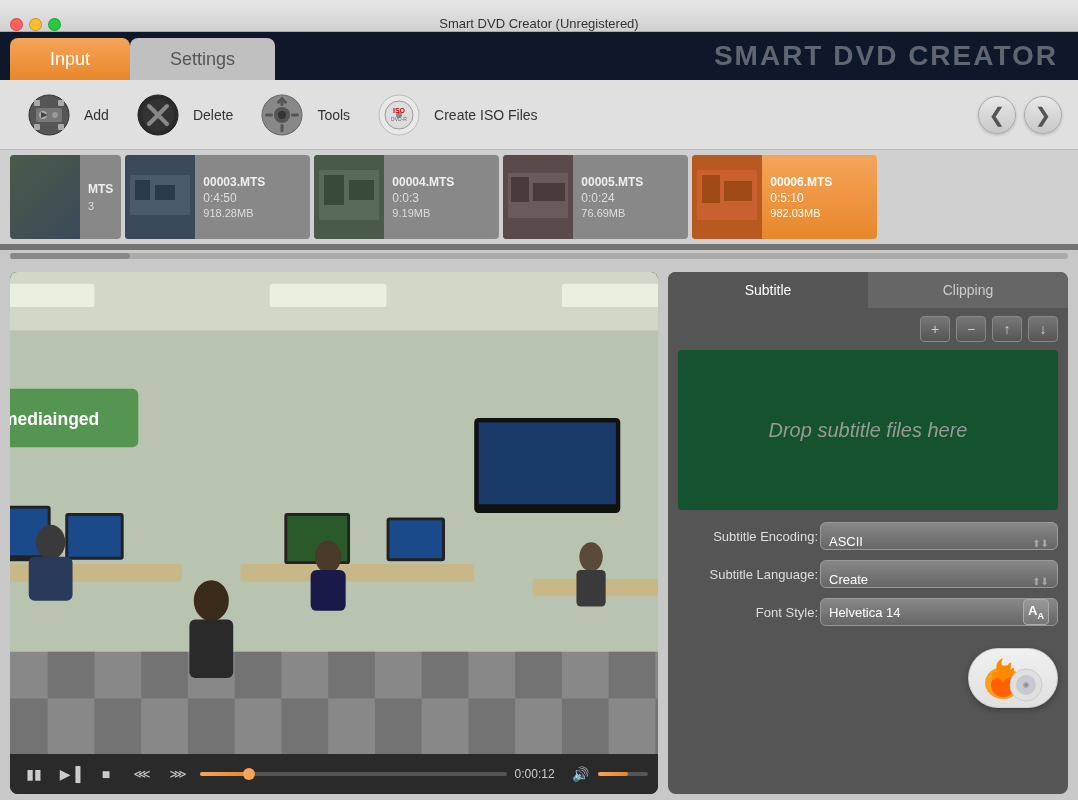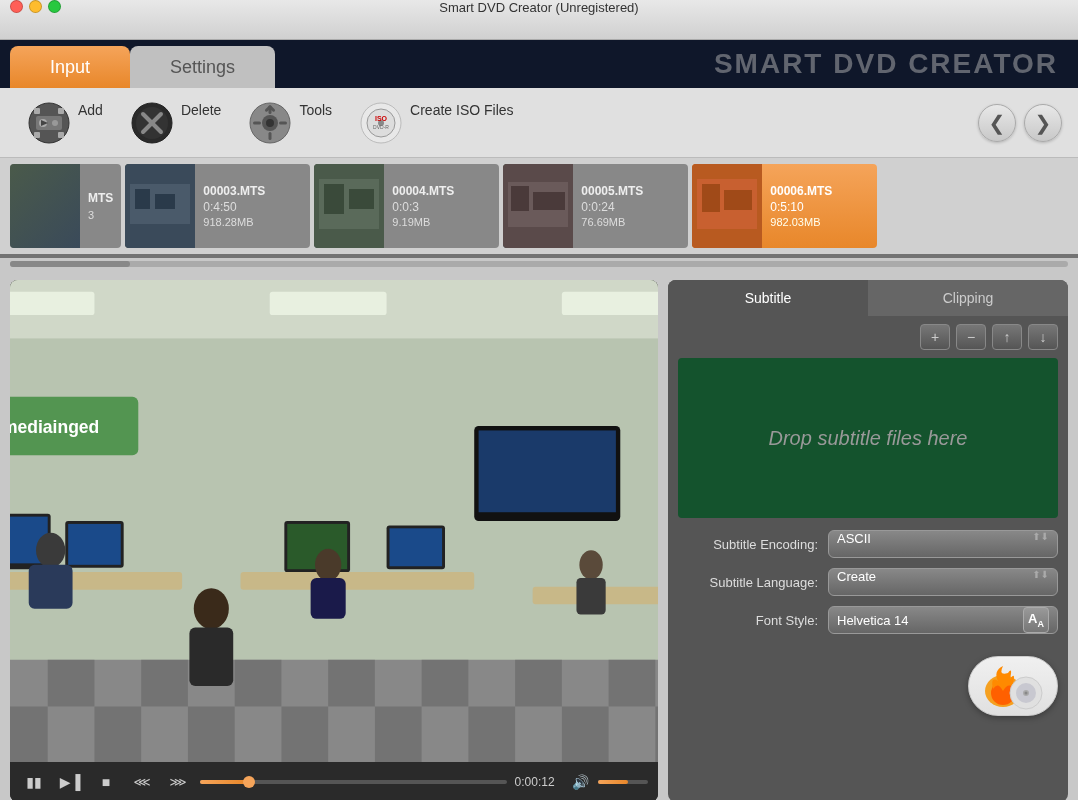--- a/index.html
+++ b/index.html
@@ -6,24 +6,24 @@
     body {
       width: 1078px;
       height: 800px;
       background: #c8c8c8;
       font-family: -apple-system, 'Helvetica Neue', Arial, sans-serif;
       overflow: hidden;
     }
 
     
     .title-bar {
-      height: 40px;
+      height: 32px;
       background: linear-gradient(to bottom, #e8e8e8, #d0d0d0);
       display: flex;
-      align-items: flex-start;
+      align-items: flex-end;
       justify-content: center;
       position: relative;
       border-bottom: 1px solid #aaa;
     }
     .title-bar-title {
       font-size: 13px;
       color: #333;
       font-weight: 500;
     }
     .window-controls {
@@ -95,21 +95,22 @@
       background: #e0e0e0;
       height: 70px;
       display: flex;
       align-items: center;
       padding: 0 16px;
       gap: 4px;
       border-bottom: 1px solid #bbb;
     }
     .tool-btn {
       display: flex;
-      gap: 8px;
+      align-items: center;
+      gap: 14px;
       padding: 6px 12px;
       cursor: pointer;
       border-radius: 6px;
     }
     .tool-icon {
       width: 42px;
       height: 42px;
     }
     .tool-label {
       font-size: 14px;
@@ -137,21 +138,21 @@
 
     
     .filmstrip {
       background: #d0d0d0;
       height: 100px;
       display: flex;
       align-items: center;
       padding: 14px 10px;
       gap: 4px;
       overflow-x: auto;
-      border-bottom: 4px solid #737373;
+      border-bottom: 6px solid #737373;
     }
     .film-item {
       min-width: 185px;
       height: 84px;
       background: #888;
       border-radius: 4px;
       display: flex;
       overflow: hidden;
       cursor: pointer;
       position: relative;
@@ -384,39 +385,39 @@
     
     .settings-area {
       padding: 12px 10px;
       display: flex;
       flex-direction: column;
       gap: 10px;
     }
     .settings-row {
       display: flex;
       align-items: center;
-      gap: 10px;
+      gap: 2px;
     }
     .settings-label {
       font-size: 13px;
       color: #ddd;
       min-width: 140px;
       text-align: right;
     }
     .settings-select {
       flex: 1;
       height: 28px;
       background: linear-gradient(to bottom, #888, #666);
       border: 1px solid #999;
       border-radius: 6px;
       color: #fff;
       font-size: 13px;
       padding: 0 8px;
       display: flex;
-      align-items: flex-start;
+      align-items: flex-end;
       justify-content: space-between;
       cursor: pointer;
     }
     .settings-select-arrow {
       font-size: 10px;
       color: #aaa;
     }
     .font-style-btn {
       flex: 1;
       height: 28px;

